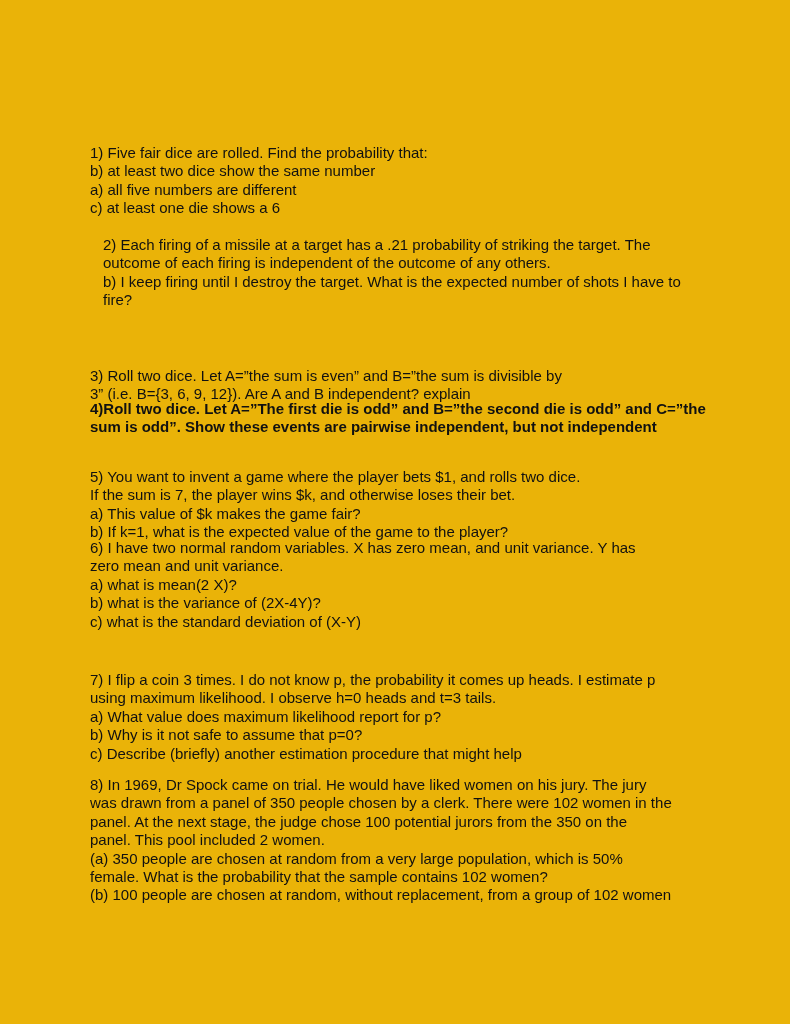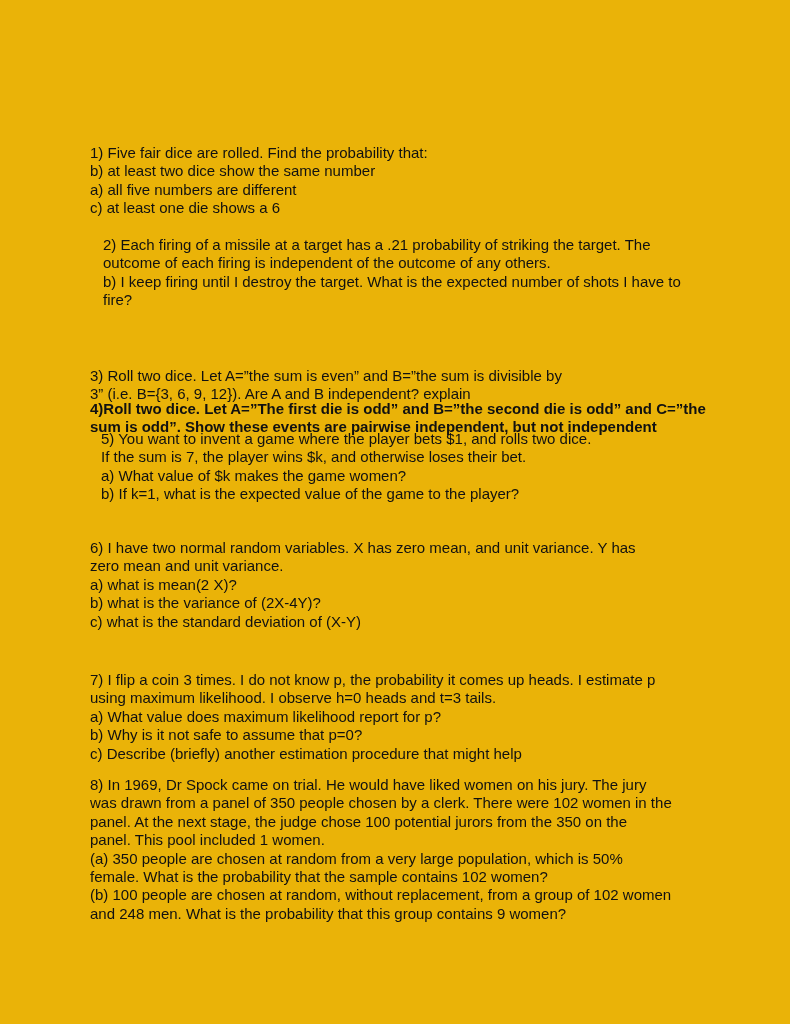--- a/index.html
+++ b/index.html
@@ -25,21 +25,21 @@
     font-weight: 400;
     letter-spacing: 0px;
   }
   .line {
     white-space: pre;
   }
   .q1 { top: 144px; }
   .q2 { top: 236px; margin-left: 13px; }
   .q3 { top: 345px; margin-top: 22px; }
   .q4 { top: 400px; font-weight: bold; }
-  .q5 { top: 430px; margin-left: 11px; }
+  .q5 { top: 468px; }
   .q6 { top: 539px; }
   .q7 { top: 671px; }
   .q8 { top: 776px; }
 </style>
 </head>
 <body>
 
 <div class="page">
 
   <div class="question q1">
@@ -62,21 +62,21 @@
   </div>
 
   <div class="question q4">
     <div class="line">4)Roll two dice. Let A=”The first die is odd” and B=”the second die is odd” and C=”the</div>
     <div class="line">sum is odd”. Show these events are pairwise independent, but not independent</div>
   </div>
 
   <div class="question q5">
     <div class="line">5) You want to invent a game where the player bets $1, and rolls two dice.</div>
     <div class="line">If the sum is 7, the player wins $k, and otherwise loses their bet.</div>
-    <div class="line">a) What value of $k makes the game women?</div>
+    <div class="line">a) This value of $k makes the game fair?</div>
     <div class="line">b) If k=1, what is the expected value of the game to the player?</div>
   </div>
 
   <div class="question q6">
     <div class="line">6) I have two normal random variables. X has zero mean, and unit variance. Y has</div>
     <div class="line">zero mean and unit variance.</div>
     <div class="line">a) what is mean(2 X)?</div>
     <div class="line">b) what is the variance of (2X-4Y)?</div>
     <div class="line">c) what is the standard deviation of (X-Y)</div>
   </div>
@@ -86,20 +86,19 @@
     <div class="line">using maximum likelihood. I observe h=0 heads and t=3 tails.</div>
     <div class="line">a) What value does maximum likelihood report for p?</div>
     <div class="line">b) Why is it not safe to assume that p=0?</div>
     <div class="line">c) Describe (briefly) another estimation procedure that might help</div>
   </div>
 
   <div class="question q8">
     <div class="line">8) In 1969, Dr Spock came on trial. He would have liked women on his jury. The jury</div>
     <div class="line">was drawn from a panel of 350 people chosen by a clerk. There were 102 women in the</div>
     <div class="line">panel. At the next stage, the judge chose 100 potential jurors from the 350 on the</div>
-    <div class="line">panel. This pool included 1 women.</div>
+    <div class="line">panel. This pool included 2 women.</div>
     <div class="line">(a) 350 people are chosen at random from a very large population, which is 50%</div>
     <div class="line">female. What is the probability that the sample contains 102 women?</div>
     <div class="line">(b) 100 people are chosen at random, without replacement, from a group of 102 women</div>
-    <div class="line">and 248 men. What is the probability that this group contains 9 women?</div>
   </div>
 
 </div>
 
 </body></html>

